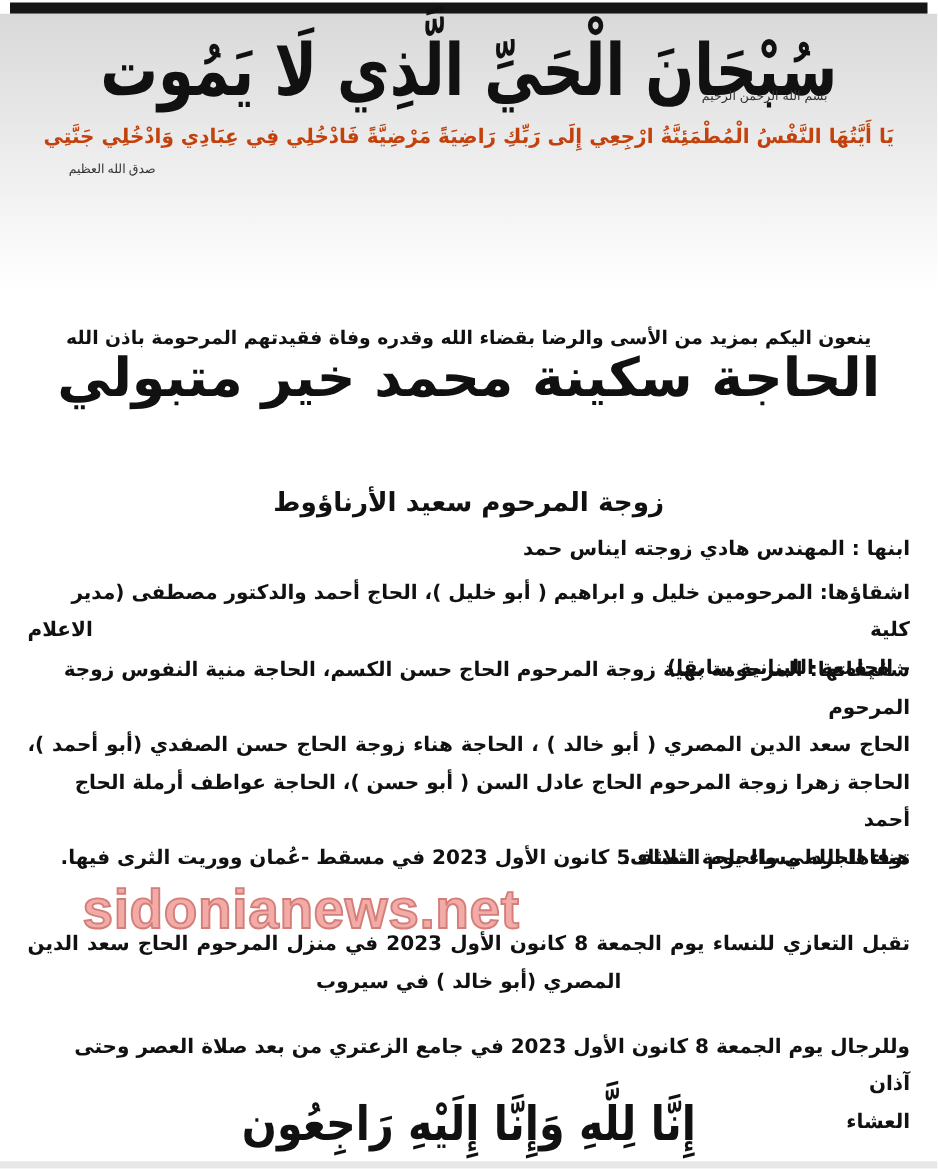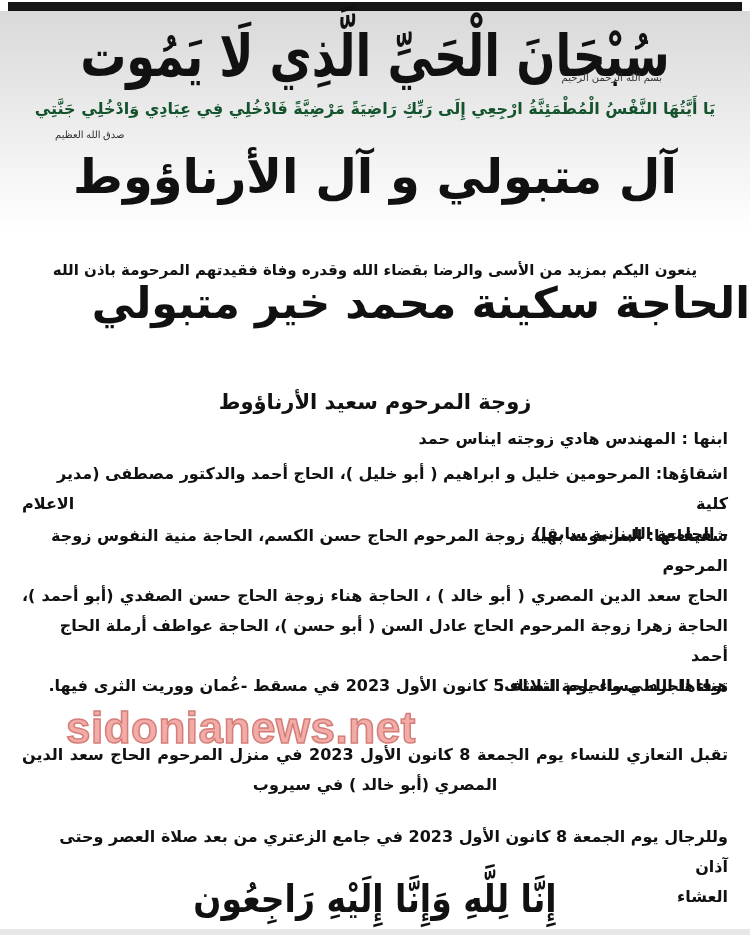--- a/index.html
+++ b/index.html
@@ -47,21 +47,21 @@
     font-size: 10px;
     color: #333;
   }
   .verse {
     position: absolute;
     top: 99px; left: 0; right: 0;
     text-align: center;
     font-size: 16px;
     font-weight: bold;
     white-space: nowrap;
-    color: #14532d;
+    color: #c2410c;
   }
   .tasdeeq {
     position: absolute;
     top: 129px; left: 55px;
     font-size: 10px;
     color: #333;
     font-family: Liberation Serif, serif;
   }
   .families-title {
     position: absolute;
@@ -74,21 +74,21 @@
     position: absolute;
     top: 245px; left: 0; right: 0;
     text-align: center;
     font-size: 15px;
     font-weight: bold;
     margin-top: 16px;
   }
   .deceased-name {
     position: absolute;
     top: 278px; left: 0; right: 0;
-    text-align: right;
+    text-align: center;
     font-size: 43px;
     font-weight: bold;
   }
   .deceased-relation {
     position: absolute;
     top: 355px; left: 0; right: 0;
     text-align: center;
     font-size: 21px;
     font-weight: bold;
     margin-top: 35px;
@@ -135,21 +135,20 @@
 
 <div class="page">
   <div class="top-bar"></div>
   <div class="header-gradient"></div>
 
   <div class="calligraphy-main rtl">سُبْحَانَ الْحَيِّ الَّذِي لَا يَمُوت</div>
   <div class="basmala rtl">بسم الله الرحمن الرحيم</div>
   <div class="verse rtl">يَا أَيَّتُهَا النَّفْسُ الْمُطْمَئِنَّةُ ارْجِعِي إِلَى رَبِّكِ رَاضِيَةً مَرْضِيَّةً فَادْخُلِي فِي عِبَادِي وَادْخُلِي جَنَّتِي</div>
   <div class="tasdeeq rtl">صدق الله العظيم</div>
 
-  <div class="families-title rtl">آل متبولي و آل الأرناؤوط</div>
   <div class="intro-line rtl">ينعون اليكم بمزيد من الأسى والرضا بقضاء الله وقدره وفاة فقيدتهم المرحومة باذن الله</div>
   <div class="deceased-name rtl">الحاجة سكينة محمد خير متبولي</div>
   <div class="deceased-relation rtl">زوجة المرحوم سعيد الأرناؤوط</div>
 
   <div class="son-line body-text rtl">ابنها : المهندس هادي زوجته ايناس حمد</div>
 
   <div class="brothers-para body-text rtl">
     <div class="line-fill">اشقاؤها: المرحومين خليل و ابراهيم ( أبو خليل )، الحاج أحمد والدكتور مصطفى (مدير كلية الاعلام</div>
     <div class="line-left">– الجامعة اللبنانية سابقا)</div>
   </div>

